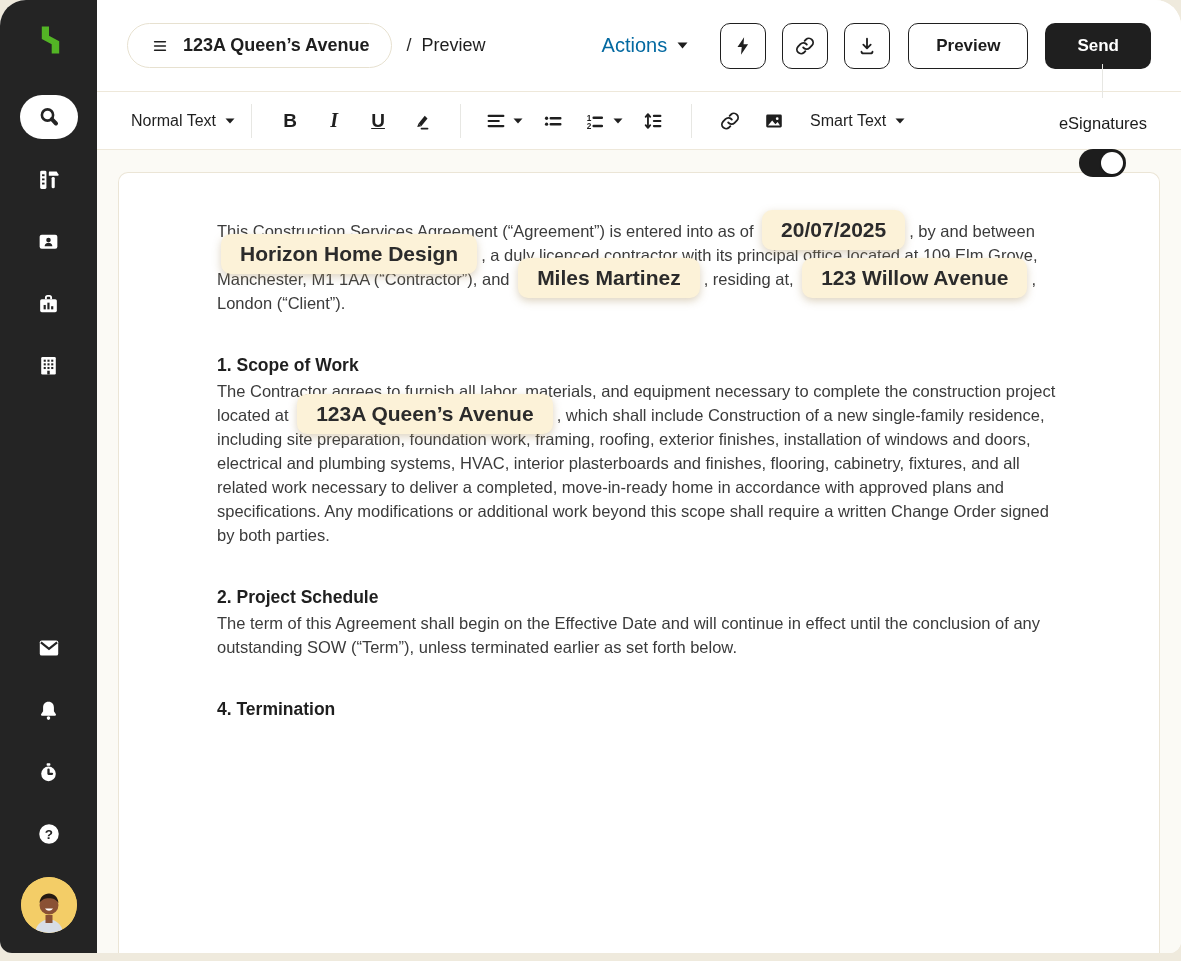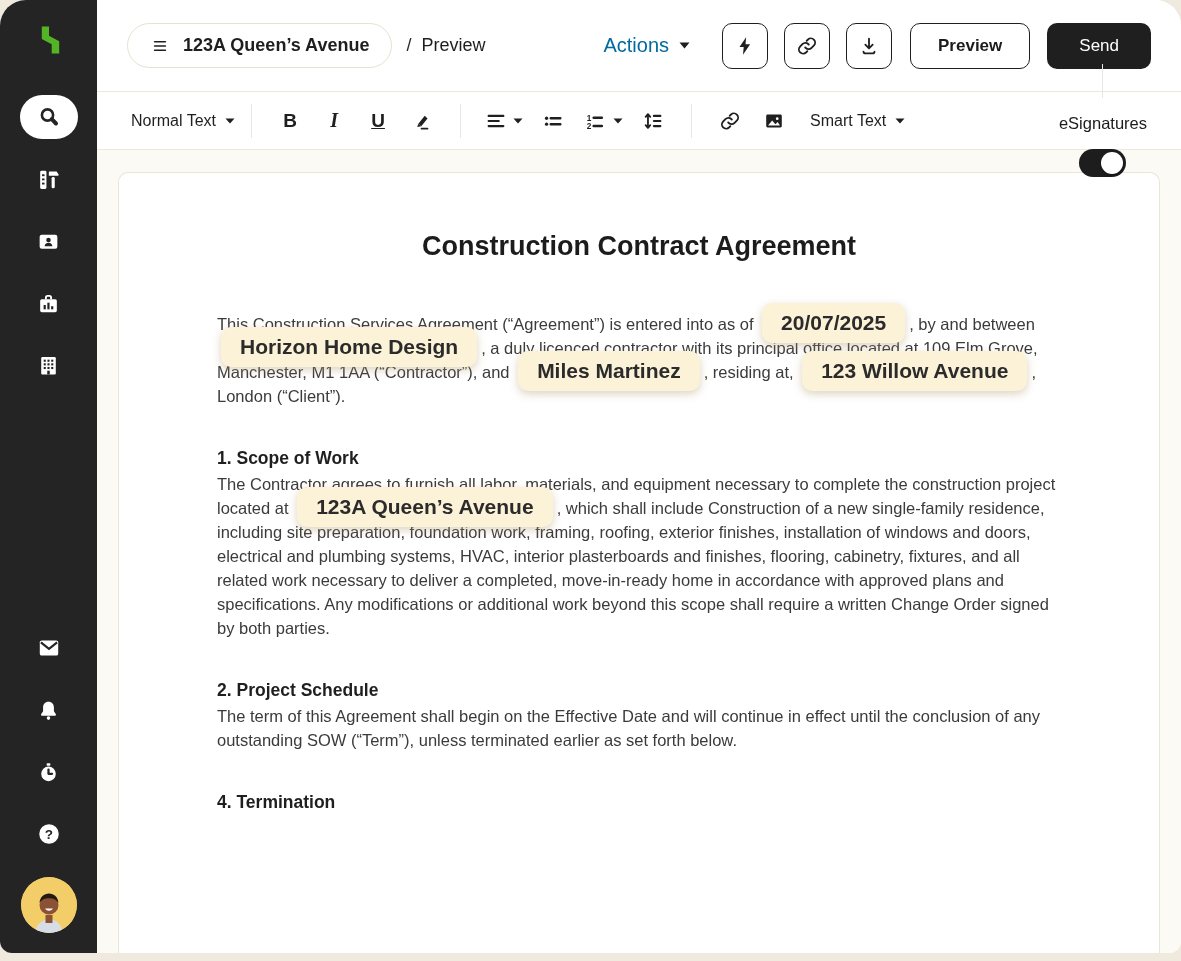--- a/index.html
+++ b/index.html
@@ -24,21 +24,21 @@
     font-family:inherit;}
   .crumb-sep{font-size:18px;color:#2c2c2c;margin:0 10px 0 14px;}
   .crumb{font-size:18px;font-weight:500;color:#1e1e1e;}
   .actions-btn{margin-left:auto;background:none;border:none;font-size:20px;font-weight:500;color:#0369a1;
     display:flex;align-items:center;gap:10px;cursor:pointer;font-family:inherit;margin-right:26px;}
   .icon-btn{width:46px;height:46px;border:1.6px solid #1f1f1f;border-radius:10px;background:#fff;
     display:flex;align-items:center;justify-content:center;cursor:pointer;margin-left:16px;}
   .btn-outline{height:46px;padding:0 27px;border:1.6px solid #1f1f1f;border-radius:10px;background:#fff;
     font-size:17px;font-weight:600;color:#1c1c1c;cursor:pointer;margin-left:18px;font-family:inherit;}
   .btn-dark{height:46px;padding:0 32px;border:none;border-radius:10px;background:#1f1f1f;color:#fff;
-    font-size:17px;font-weight:400;cursor:pointer;margin-left:17px;font-family:inherit;}
+    font-size:17px;font-weight:700;cursor:pointer;margin-left:17px;font-family:inherit;}
   
   .toolbar{height:57px;background:#fff;border-bottom:1px solid #eee8da;display:flex;align-items:center;
     padding:0 34px;flex-shrink:0;}
   .tb-select{background:none;border:none;font-size:16px;font-weight:500;color:#1f1f1f;display:flex;
     align-items:center;gap:9px;cursor:pointer;font-family:inherit;padding:0;}
   .tb-divider{width:1px;height:34px;background:#e7e7e3;margin:0 16px;}
   .tb-btn{min-width:34px;height:34px;background:none;border:none;border-radius:6px;display:flex;
     align-items:center;justify-content:center;cursor:pointer;color:#1f1f1f;font-family:inherit;
     font-size:19px;margin:0 5px;padding:0 3px;gap:6px;}
   .tb-bold{font-weight:800;}
@@ -292,21 +292,20 @@
         <div class="tb-divider"></div>
         <span class="esign-label">eSignatures</span>
         <button class="toggle" aria-checked="true">
           <span class="knob"></span>
         </button>
       </div>
     </div>
 
     <div class="editor">
       <div class="page doc">
-        <h1 class="doc-title">Construction Contract Agreement</h1>
 
         <p><span>This Construction Services Agreement (“Agreement”) is entered into as of </span><span class="chip">20/07/2025</span><span>, by and between </span><span class="chip">Horizon Home Design</span><span>, a duly licenced contractor with its principal office located at 109 Elm Grove, Manchester, M1 1AA (“Contractor”), and </span><span class="chip">Miles Martinez</span><span>, residing at, </span><span class="chip">123 Willow Avenue</span><span>, London (“Client”).</span></p>
 
         <h2>1. Scope of Work</h2>
         <p><span>The Contractor agrees to furnish all labor, materials, and equipment necessary to complete the construction project located at </span><span class="chip">123A Queen’s Avenue</span><span>, which shall include Construction of a new single-family residence, including site preparation, foundation work, framing, roofing, exterior finishes, installation of windows and doors, electrical and plumbing systems, HVAC, interior plasterboards and finishes, flooring, cabinetry, fixtures, and all related work necessary to deliver a completed, move-in-ready home in accordance with approved plans and specifications. Any modifications or additional work beyond this scope shall require a written Change Order signed by both parties.</span></p>
 
         <h2>2. Project Schedule</h2>
 
         <p>The term of this Agreement shall begin on the Effective Date and will continue in effect until the conclusion of any outstanding SOW (“Term”), unless terminated earlier as set forth below.</p>
 

